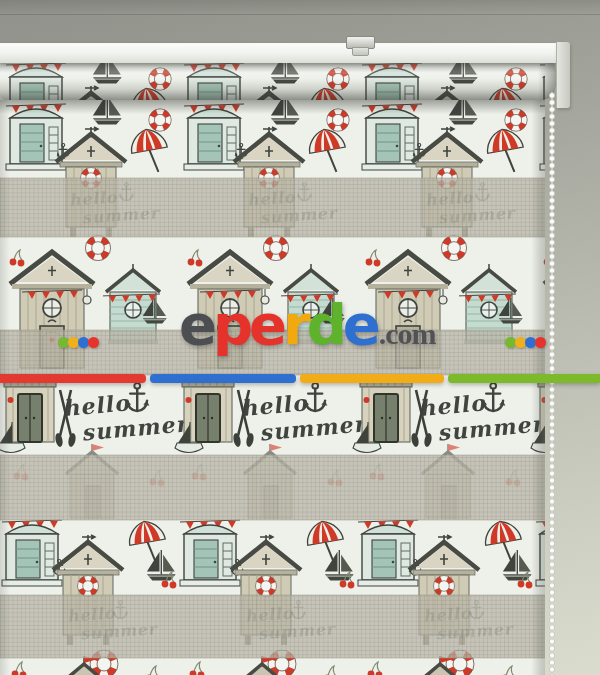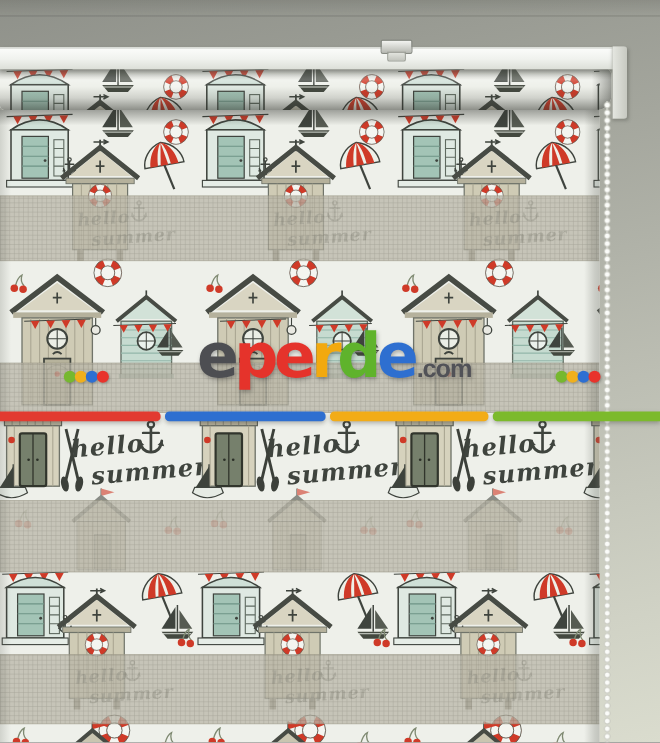--- a/index.html
+++ b/index.html
@@ -45,21 +45,21 @@
   .chain{position:absolute;left:548px;top:92px;width:8px;height:583px;z-index:4;}
   .chain::before{content:"";position:absolute;left:3px;top:0;width:2px;height:100%;background:rgba(214,215,207,.85);}
   .chain .beads{position:absolute;inset:0;
     background:radial-gradient(circle at 4px 3.5px,#fbfcf9 0 1.7px,#c6c7be 2.6px,rgba(0,0,0,0) 3.3px);
     background-size:8px 7px;}
 
   
   .logo{position:absolute;left:179px;top:297px;z-index:6;display:flex;align-items:baseline;
     filter:drop-shadow(1px 2px 2px rgba(40,40,40,.35));}
   .logo .logo-letter{font-family:"DejaVu Sans",sans-serif;font-weight:bold;font-size:56px;line-height:1;letter-spacing:-4px;}
-  .logo .logo-suffix{font-family:Liberation Sans, sans-serif;font-weight:bold;font-size:23px;line-height:1;margin-left:2px;letter-spacing:-1px;}
+  .logo .logo-suffix{font-family:Liberation Serif, serif;font-weight:bold;font-size:30px;line-height:1;margin-left:2px;letter-spacing:-1px;}
   .dots{position:absolute;top:337px;z-index:6;display:flex;filter:drop-shadow(1px 1px 1px rgba(40,40,40,.3));}
   .dots.left{left:58px;} .dots.right{left:505px;}
   .dots .dot{width:11px;height:11px;border-radius:50%;margin-right:-1px;}
   .stripes{position:absolute;left:0;top:374px;width:600px;height:9px;z-index:6;display:flex;gap:4px;
     filter:drop-shadow(0 2px 2px rgba(40,40,40,.3));}
   .stripes .stripe{height:9px;border-radius:4px;}
   .stripes .stripe:nth-child(1){width:146px;border-radius:0 4px 4px 0;}
   .stripes .stripe:nth-child(2){width:146px;}
   .stripes .stripe:nth-child(3){width:144px;}
   .stripes .stripe:nth-child(4){flex:1;border-radius:4px 0 0 4px;}

